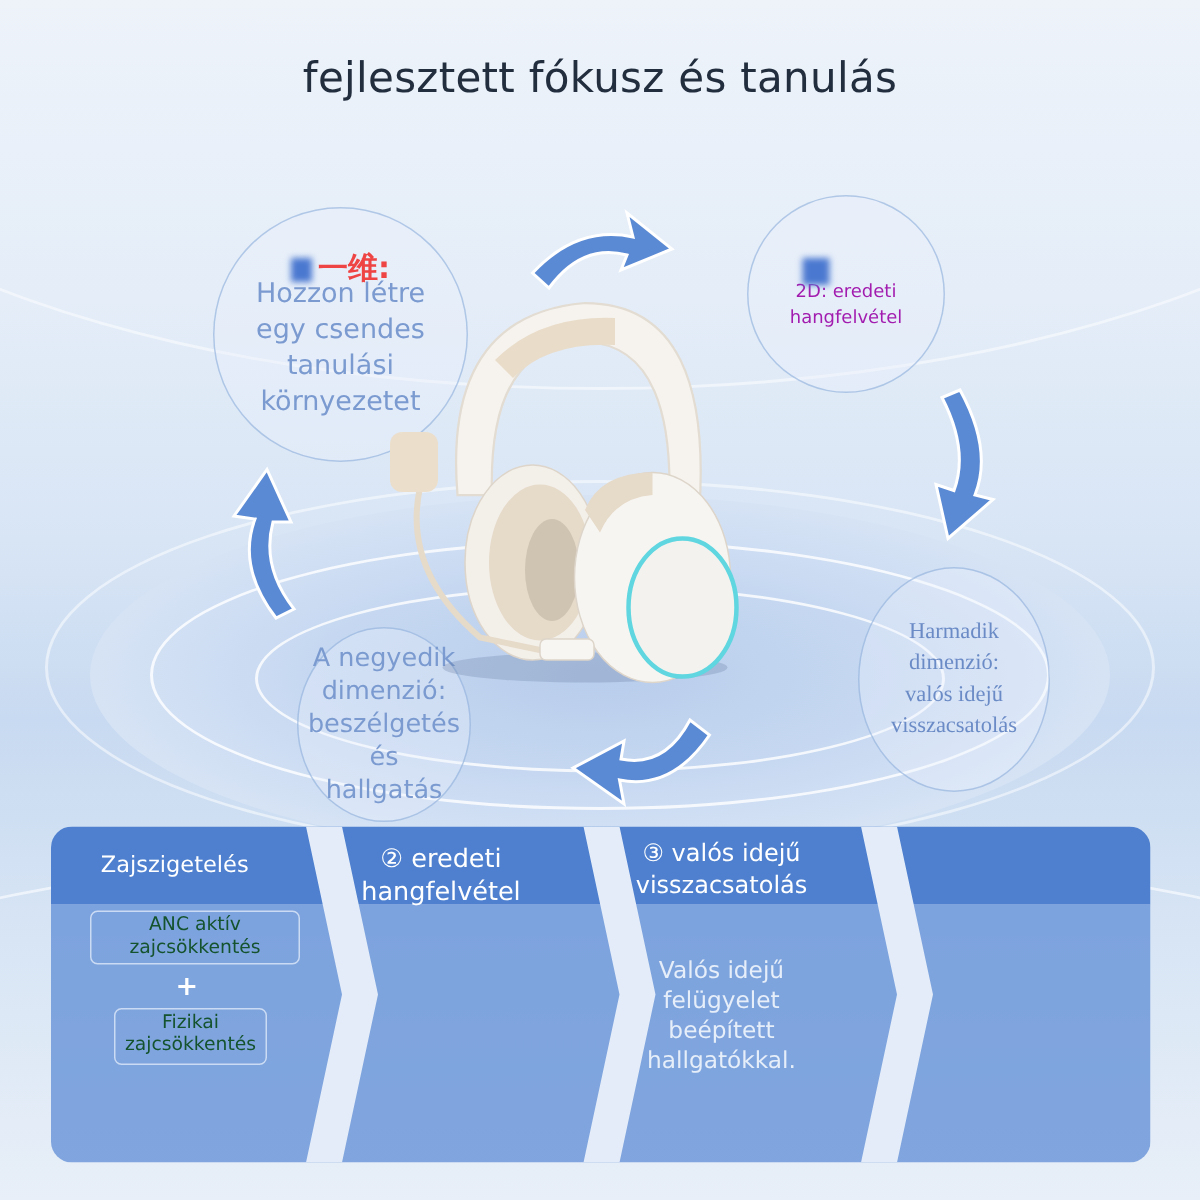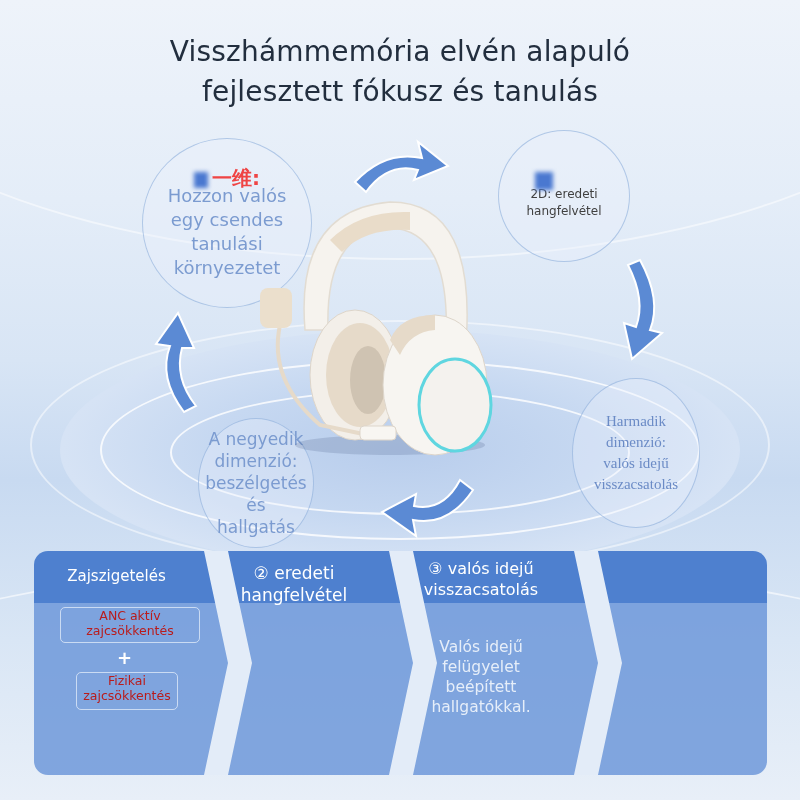--- a/index.html
+++ b/index.html
@@ -23,37 +23,37 @@
     position:absolute; border-radius:50%;
     border:1.5px solid rgba(130,165,215,0.55);
     background: rgba(235,242,252,0.35);
     display:flex; flex-direction:column; align-items:center; justify-content:center; text-align:center;
     color:#7b9bd0;
   }
   .bubble .lbl { white-space:pre-line; }
   .b1 { left:142px; top:138px; width:170px; height:170px; font-size:18px; line-height:24px; }
   .b1 .tag { color:#ef4444; font-weight:bold; font-size:20px; margin-bottom:-6px; }
   .blur { display:inline-block; width:14px; height:16px; background:#4a78d0; filter:blur(2px); vertical-align:middle; margin-right:4px; }
-  .b2 { left:498px; top:130px; width:132px; height:132px; font-size:12px; line-height:17px; color:#404040; }
+  .b2 { left:498px; top:130px; width:132px; height:132px; font-size:12px; line-height:17px; color:#a21caf; }
   .b3 { left:572px; top:378px; width:128px; height:150px; font-size:15px; line-height:21px; color:#6b8bc6;font-family:Liberation Serif, serif; }
   .b4 { left:198px; top:418px; width:116px; height:130px; font-size:17px; line-height:22px; }
   .headset { position:absolute; left:250px; top:180px; width:260px; height:280px; }
   .arrow { position:absolute; }
   .panel {
     position:absolute; left:34px; top:551px; width:733px; height:224px;
     border-radius:14px; overflow:hidden;
   }
   .panel-top { position:absolute; left:0; top:0; width:100%; height:52px; background:#4e80cf; }
   .panel-bot { position:absolute; left:0; top:52px; width:100%; height:172px; background:rgba(100,145,215,0.78); }
   .col { position:absolute; top:0; height:224px; color:#fff; text-align:center; }
   .col .head { position:absolute; left:0; width:100%; white-space:pre-line; }
   .divider { position:absolute; top:0; height:224px; }
   .c1 { left:0; width:165px; }
   .c1 .head { top:16px; font-size:15px; }
-  .box { position:absolute; border:1.5px solid rgba(235,242,252,0.7); border-radius:5px; color:#b91c1c; font-size:12.5px; line-height:15px; white-space:pre-line; text-align:center; }
+  .box { position:absolute; border:1.5px solid rgba(235,242,252,0.7); border-radius:5px; color:#14532d; font-size:12.5px; line-height:15px; white-space:pre-line; text-align:center; }
   .plus { position:absolute; left:83px; top:96px; font-size:18px; font-weight:bold; color:#fff; }
   .c2 { left:180px; width:160px; }
   .c2 .head { top:11px; font-size:17px; line-height:22px; }
   .c3 { left:372px; width:150px;text-decoration:underline; }
   .c3 .head { top:7px; font-size:16px; line-height:21px; }
   .c3 .body { position:absolute; left:0; width:100%; top:86px; font-size:15.5px; line-height:20px; white-space:pre-line; color:#e6eef9; }
   .c4 { left:560px; width:170px; }
   .c4 .head { top:-6px; font-size:15px; line-height:20px; }
   .c4 .body { position:absolute; left:0; width:100%; top:101px; font-size:12px; line-height:16px; white-space:pre-line; color:#e6eef9; }
 </style>
@@ -61,27 +61,26 @@
 <body>
 
 <div class="swirl" style="left:-200px;top:-260px;width:1200px;height:520px;border-color:rgba(255,255,255,0.5);"></div>
 <div class="swirl" style="left:-300px;top:560px;width:1400px;height:420px;border-color:rgba(255,255,255,0.6);"></div>
 <div class="platform"></div>
 <div class="ring" style="left:100px;top:360px;width:600px;height:180px;"></div>
 <div class="ring" style="left:170px;top:390px;width:460px;height:125px;"></div>
 <div class="ring" style="left:30px;top:320px;width:740px;height:250px;border-color:rgba(255,255,255,0.5);"></div>
 
 <div class="title">
-  <div>Visszhámmemória elvén alapuló</div>
   <div>fejlesztett fókusz és tanulás</div>
 </div>
 
 <div class="bubble b1">
   <div class="tag"><span class="blur"></span><span>一维:</span></div>
-  <div class="lbl">Hozzon valós
+  <div class="lbl">Hozzon létre
 egy csendes
 tanulási
 környezetet</div>
 </div>
 <div class="bubble b2">
   <span class="blur" style="width:18px;height:18px;margin:0 0 -4px -40px;"></span>
   <div class="lbl">2D: eredeti
 hangfelvétel</div>
 </div>
 <div class="bubble b3">

